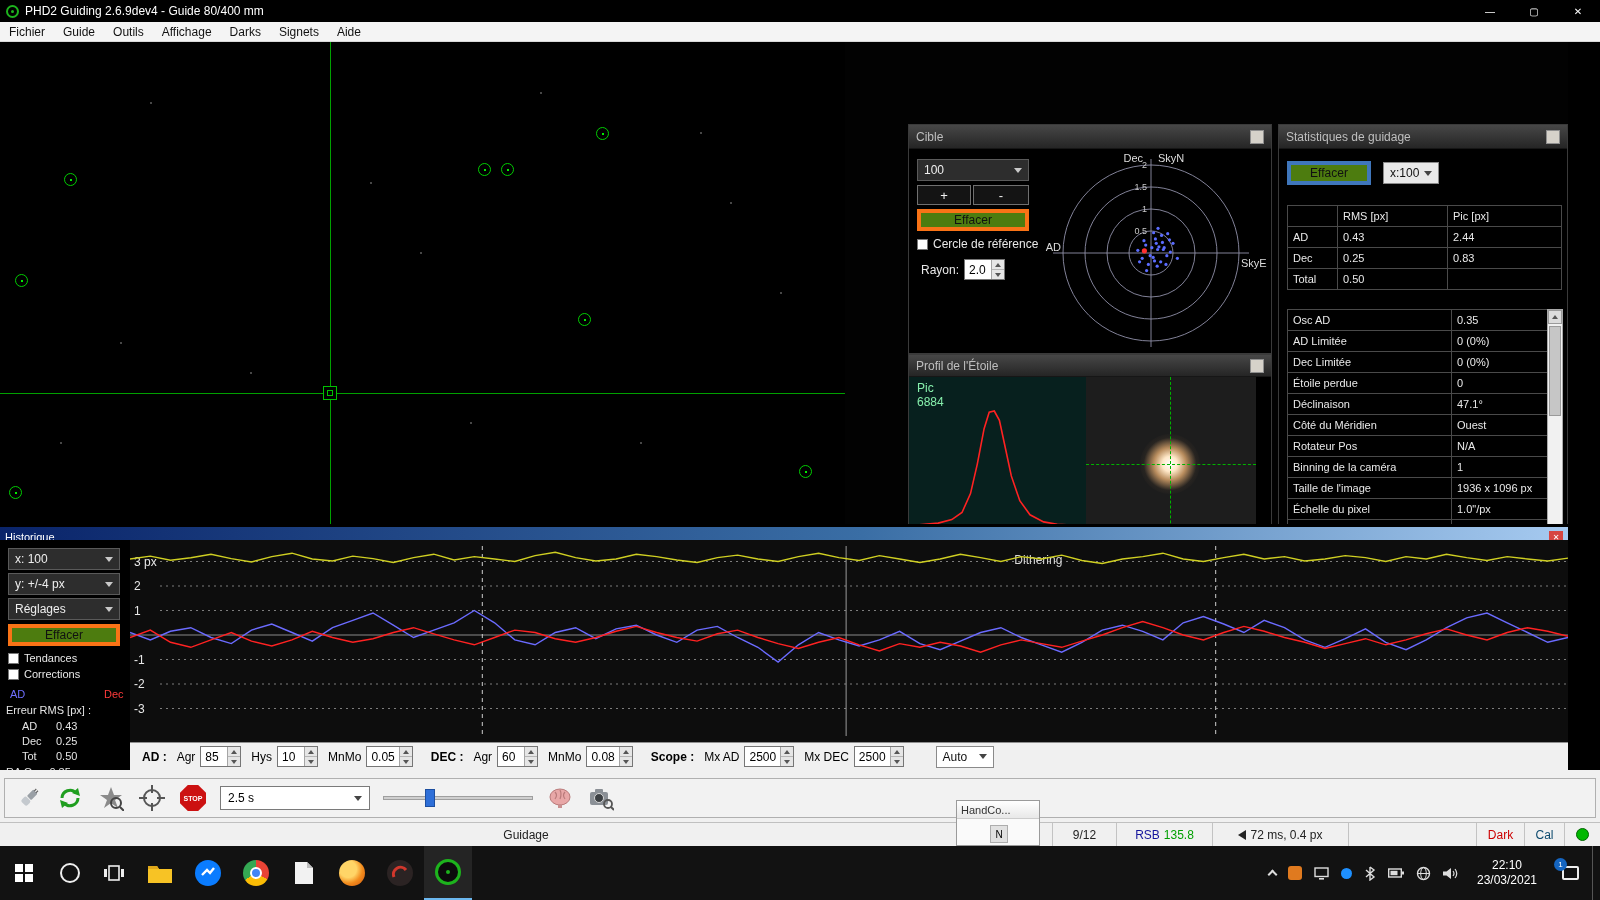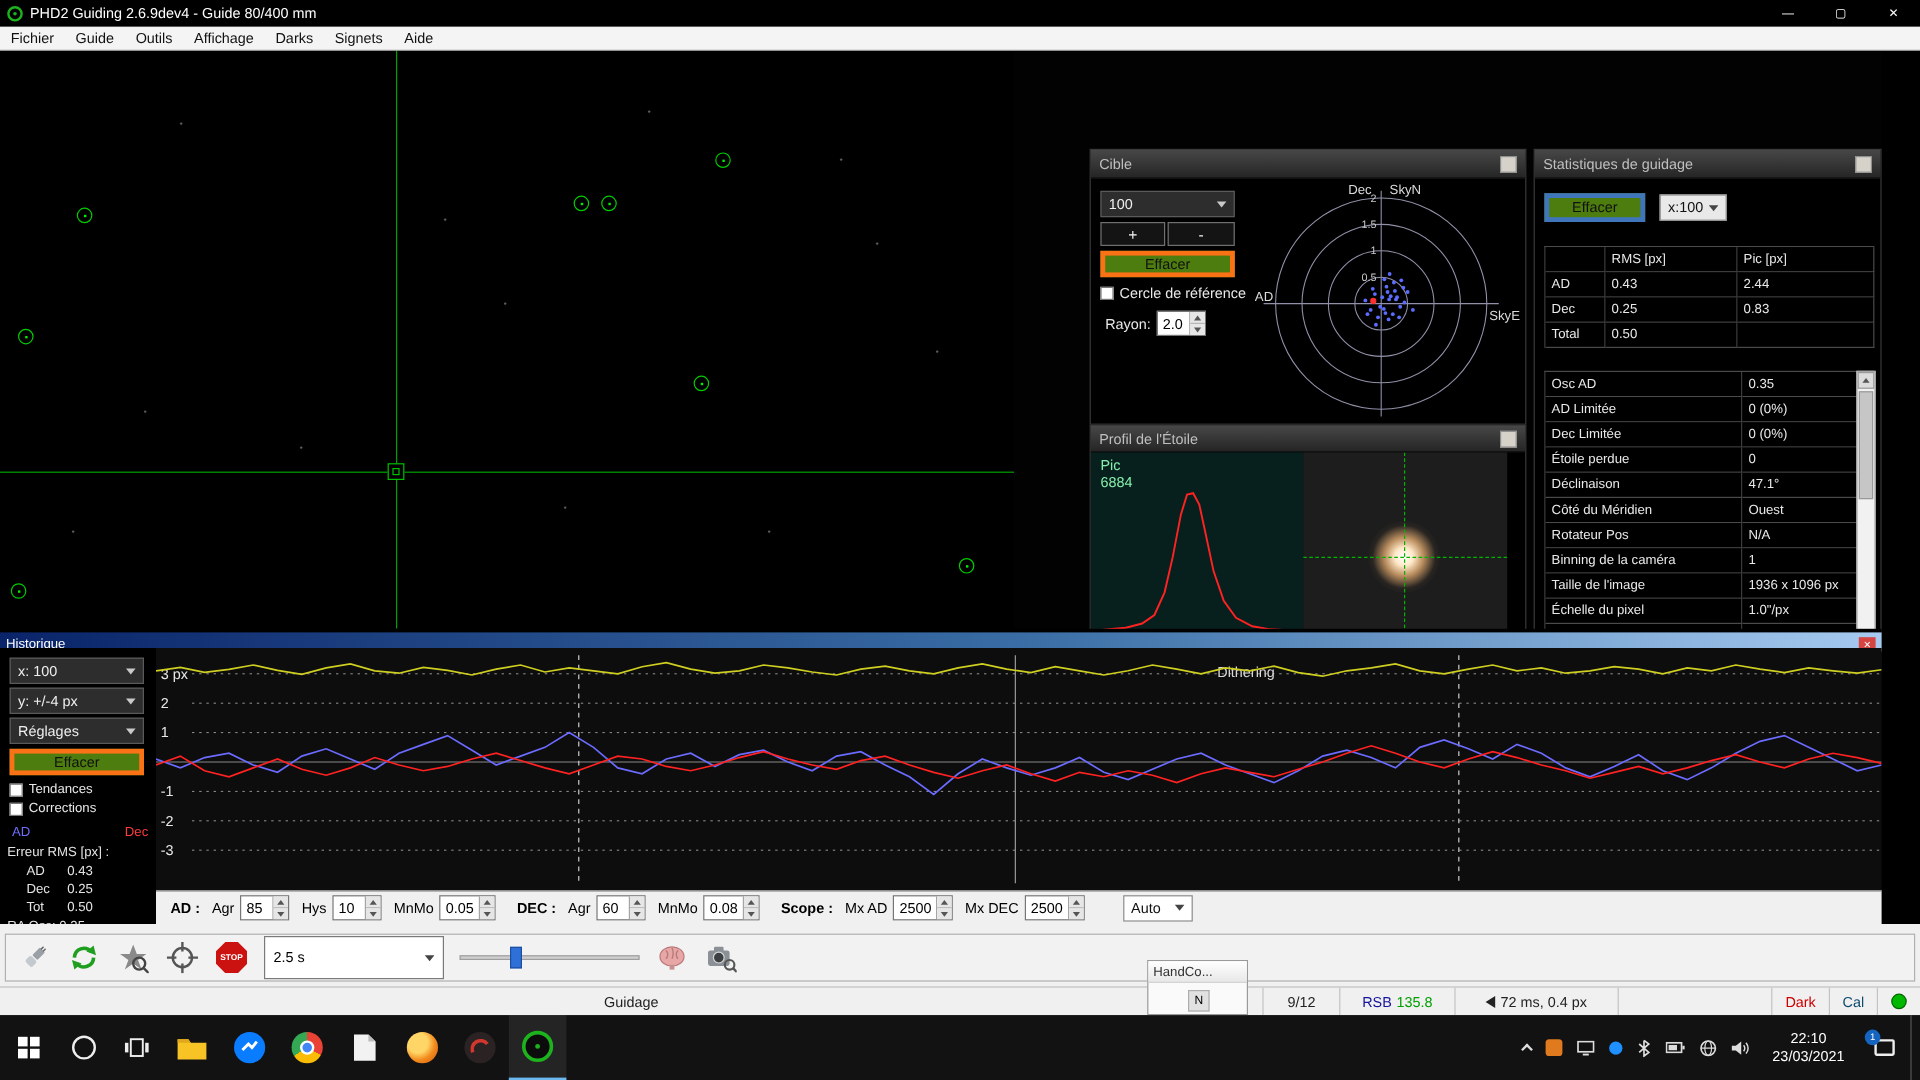--- a/index.html
+++ b/index.html
@@ -80,21 +80,21 @@
   #hctr b{font-weight:bold}
   .hlab{margin:0 5px 0 10px}
   .sbl{font-size:11px;color:#e4e4e4;position:absolute}
 
   
   #bottomframe{position:absolute;left:0;top:770px;width:1600px;height:76px;background:#f0f0f0}
   #toolbar{position:absolute;left:4px;top:8px;width:1592px;height:40px;background:#f2f2f2;border:1px solid #b0b0b0;display:flex;align-items:center;gap:13px;padding-left:10px}
   .tbi{width:28px;height:28px;display:flex;align-items:center;justify-content:center}
   #stopbtn{width:26px;height:26px;background:#cc1111;color:#fff;font-size:7px;font-weight:bold;display:flex;align-items:center;justify-content:center;
     clip-path:polygon(30% 0,70% 0,100% 30%,100% 70%,70% 100%,30% 100%,0 70%,0 30%)}
-  #expsel{width:150px;height:36px;background:#fff;border:1px solid #7a7a7a;display:flex;align-items:center;padding:0 7px;font-size:12px;color:#000}
+  #expsel{width:150px;height:24px;background:#fff;border:1px solid #7a7a7a;display:flex;align-items:center;padding:0 7px;font-size:12px;color:#000}
   #slider{width:150px;height:24px;position:relative}
   #slider .track{position:absolute;left:0;top:10px;width:150px;height:4px;background:#cfcfcf;border:1px solid #9f9f9f}
   #slider .thumb{position:absolute;left:42px;top:3px;width:10px;height:18px;background:#2e6fd8;border:1px solid #1d4fa0}
   #statusbar{position:absolute;left:0;top:52px;width:1600px;height:24px;background:#f0f0f0;border-top:1px solid #c0c0c0;display:flex;align-items:stretch;font-size:12px;color:#222}
   .sfield{border-left:1px solid #c3c3c3;display:flex;align-items:center;justify-content:center;gap:4px;padding:0 6px}
   .sfield.first{border-left:none;justify-content:center;flex:1}
   .gdot{width:13px;height:13px;border-radius:50%;background:#00b800;border:1px solid #006600}
   .ltri{width:0;height:0;border-top:5px solid transparent;border-bottom:5px solid transparent;border-right:8px solid #222}
 
   

